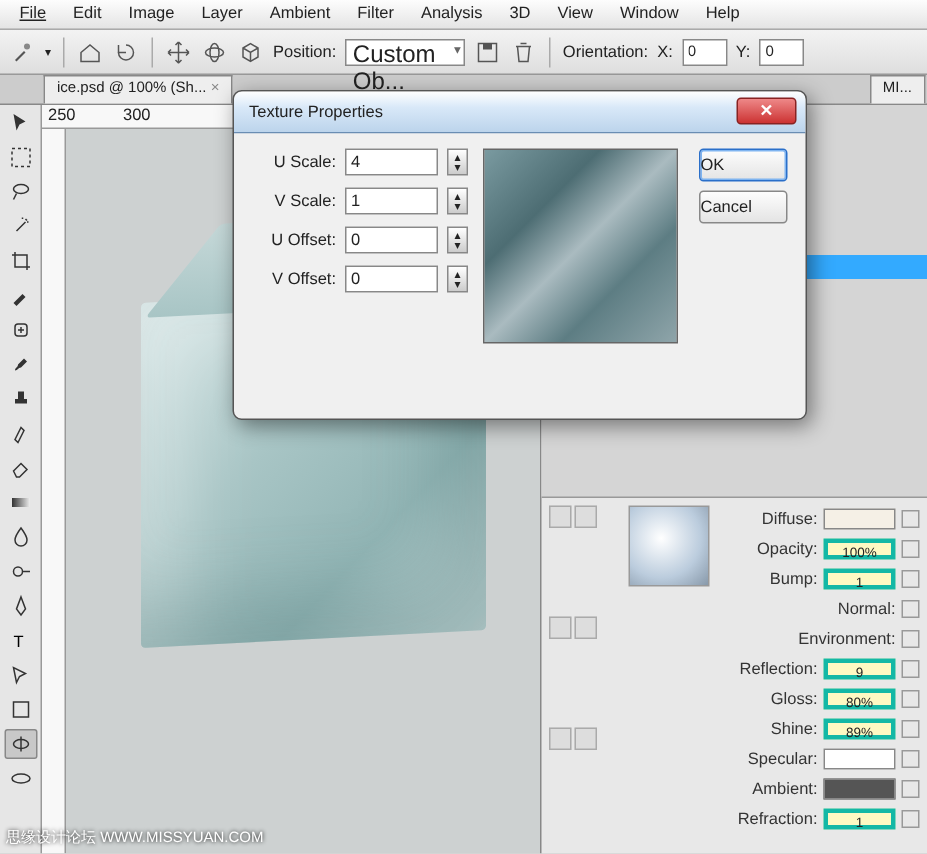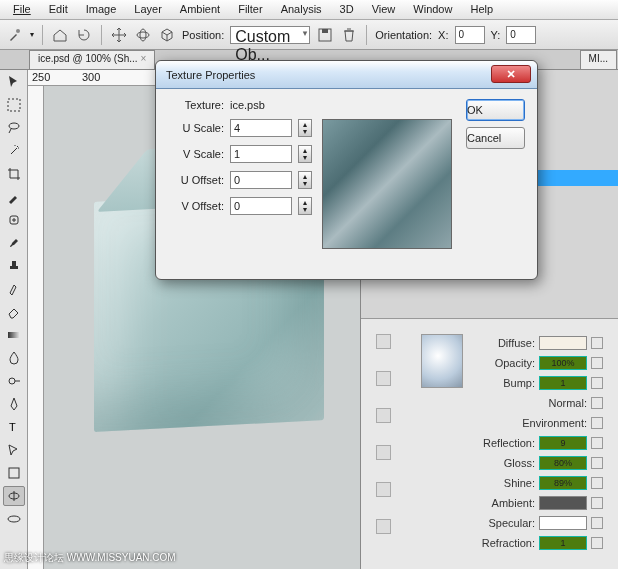--- a/index.html
+++ b/index.html
@@ -23,28 +23,28 @@
 .ruler-h span{position:absolute;top:1px}
 .ruler-v{width:16px;background:#f8f8f8;border-right:1px solid #999}
 .canvas-wrap{flex:1;display:flex;flex-direction:column;overflow:hidden}
 .canvas-body{flex:1;display:flex}
 .canvas{flex:1;background:#cdd1d1;position:relative}
 .cube{position:absolute;left:50px;top:110px;width:230px;height:230px;background:linear-gradient(135deg,#d5e5e5,#a8c5c5 40%,#92b5b5 70%,#c5d8d8);border-radius:3px;transform:skewY(-3deg);box-shadow:inset -30px -30px 50px rgba(80,120,120,.3),inset 30px 30px 50px rgba(255,255,255,.3)}
 .cube::before{content:"";position:absolute;left:0;top:-50px;width:230px;height:60px;background:linear-gradient(#c5d8d8,#a8c5c5);transform:skewX(-40deg) translateX(28px);border-radius:3px}
 .panels{width:258px;background:#e8e8e8;border-left:1px solid #888;display:flex;flex-direction:column}
 .panel-top{height:262px;background:#d5d5d5;border-bottom:1px solid #999;position:relative}
 .blue-strip{position:absolute;left:0;right:0;top:100px;height:16px;background:#33aaff}
-.panel-mid{padding:15px;display:flex;gap:19px}
+.panel-mid{padding:5px;display:flex;gap:19px}
 .thumb{width:54px;height:54px;background:radial-gradient(circle at 40% 40%,#fff,#bcd 60%,#89a);border:1px solid #999}
 .mini-icons{width:34px;display:flex;flex-wrap:wrap;gap:2px}
 .mini{width:15px;height:15px;background:#ddd;border:1px solid #aaa}
 .props{flex:1;font-size:10px}
 .prow{display:flex;align-items:center;justify-content:flex-end;gap:4px;height:18px;margin-bottom:2px}
 .prow label{color:#333}
-.pval{width:48px;height:14px;background:#4d7c0f;border:1px solid #14b8a6;font-size:9px;text-align:center;line-height:12px}
+.pval{width:48px;height:14px;background:#fef9c3;border:3px solid #14b8a6;font-size:9px;text-align:center;line-height:12px}
 .pswatch{width:48px;height:14px;border:1px solid #888}
 .pextra{width:12px;height:12px;border:1px solid #999}
 .dialog{position:absolute;left:155px;top:60px;width:383px;height:220px;background:#f0f0f0;border:1px solid #555;border-radius:6px;box-shadow:3px 4px 14px rgba(0,0,0,.45);z-index:50}
 .dlg-title{height:28px;background:linear-gradient(#fff,#d8e8f8 40%,#bcd4ec);border-bottom:1px solid #6a8db3;border-radius:6px 6px 0 0;display:flex;align-items:center;padding-left:10px;position:relative}
 .dlg-close{position:absolute;right:6px;top:4px;width:40px;height:18px;background:linear-gradient(#e88,#c33);border:1px solid #822;border-radius:3px;color:#fff;text-align:center;line-height:16px;font-weight:bold}
 .dlg-body{padding:10px 12px;display:flex;gap:14px}
 .dlg-left{flex:1}
 .dlg-row{display:flex;align-items:center;gap:6px;margin-bottom:8px}
 .dlg-row label{width:56px;text-align:right}
 .dlg-in{width:62px;height:18px;background:#fff;border:1px solid #888;padding:1px 3px}
@@ -313,50 +313,46 @@
             <label>Gloss:</label>
             <span class="pval">80%</span>
             <span class="pextra"></span>
           </div>
         <div class="prow">
             <label>Shine:</label>
             <span class="pval">89%</span>
             <span class="pextra"></span>
           </div>
         <div class="prow">
+            <label>Specular:</label>
+            <span class="pswatch" style="background:#fff"></span>
+            <span class="pextra"></span>
+          </div>
+        <div class="prow">
             <label>Ambient:</label>
             <span class="pswatch" style="background:#555"></span>
-            <span class="pextra"></span>
-          </div>
-        <div class="prow">
-            <label>Specular:</label>
-            <span class="pswatch" style="background:#fff"></span>
             <span class="pextra"></span>
           </div>
         <div class="prow">
             <label>Refraction:</label>
             <span class="pval">1</span>
             <span class="pextra"></span>
           </div>
       </div>
     </div>
   </div>
 </div>
 
 <div class="dialog">
   <div class="dlg-title">
     <span>Texture Properties</span>
     <div class="dlg-close">✕</div>
   </div>
   <div class="dlg-body">
     <div class="dlg-left">
-      <div class="dlg-row">
-        <label>Texture:</label>
-        <span>ice.psb</span>
-      </div>
       <div style="display:flex;gap:10px">
         <div>
           <div class="dlg-row">
               <label>U Scale:</label>
               <input class="dlg-in" value="4" style="">
               <span class="spin">▴<br>▾</span>
             </div>
           <div class="dlg-row">
               <label>V Scale:</label>
               <input class="dlg-in" value="1" style="">

